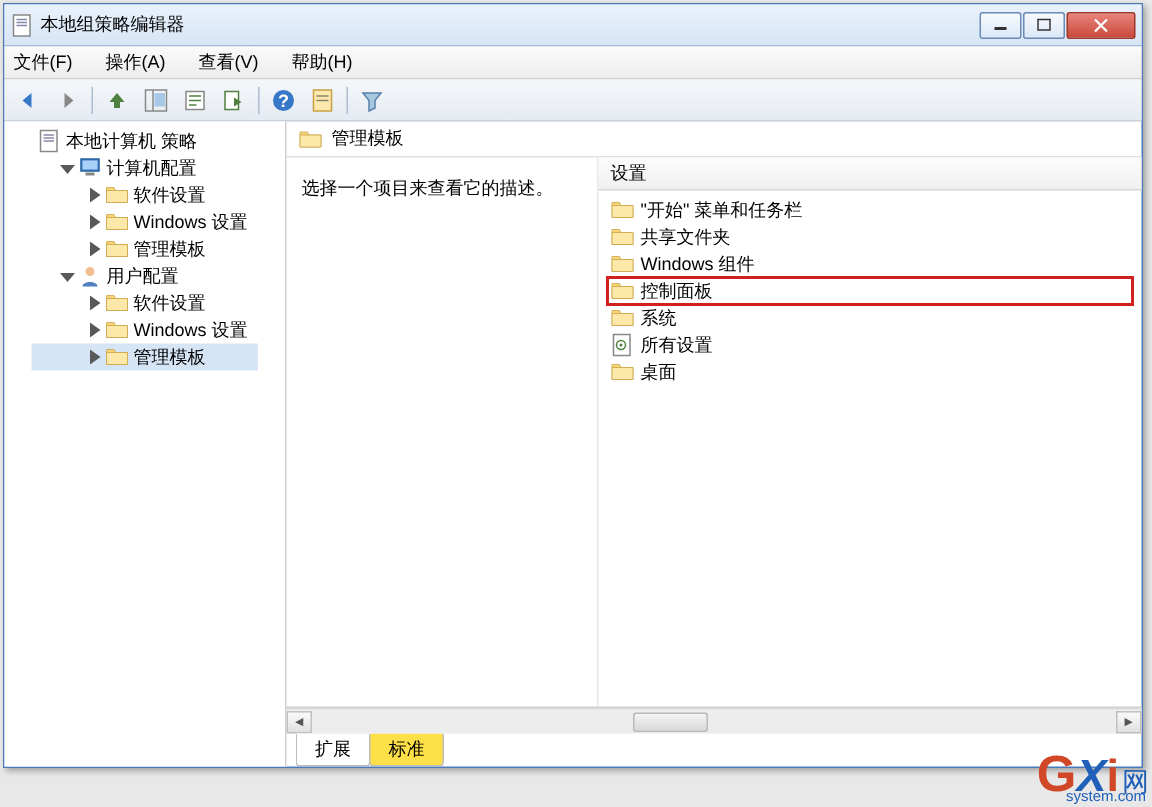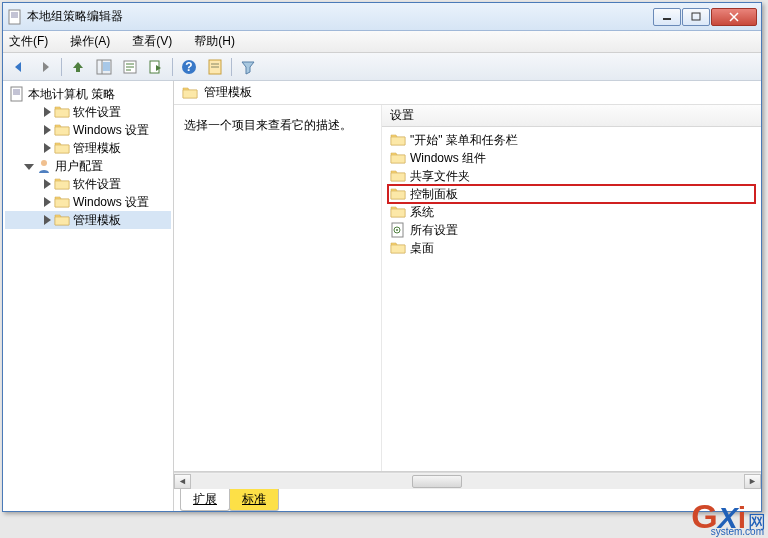--- a/index.html
+++ b/index.html
@@ -17,21 +17,21 @@
 .win-close { background: linear-gradient(#e9847b,#c8493b); width: 46px; border-color: #a03428; }
 
 .menubar { height: 22px; background: linear-gradient(#fafafa,#ededed); display: flex; align-items: center; padding: 0 6px; gap: 22px; border-bottom: 1px solid #d0d0d0; }
 .menu-item { color: #000; cursor: default; }
 
 .toolbar { height: 28px; background: linear-gradient(#f5f7fa,#e5ebf2); display: flex; align-items: center; padding: 0 4px; gap: 2px; border-bottom: 1px solid #c8d0da; }
 .tool-btn { width: 24px; height: 22px; display: flex; align-items: center; justify-content: center; border: 1px solid transparent; border-radius: 2px; }
 .tool-sep { width: 1px; height: 18px; background: #b0bcd0; margin: 0 2px; }
 
 .content { display: flex; height: 430px; }
-.tree { width: 171px; border-right: 1px solid #d0d0d0; padding: 4px 2px; overflow: auto; background: #fff; }
+.tree { width: 188px; border-right: 1px solid #d0d0d0; padding: 4px 18px; overflow: auto; background: #fff; }
 .tree-node { display: flex; align-items: center; height: 18px; padding-left: 4px; cursor: default; white-space: nowrap; }
 .tree-node .exp { width: 11px; height: 11px; margin-right: 2px; display: inline-flex; align-items: center; justify-content: center; }
 .tree-node .icon { width: 16px; height: 16px; margin-right: 3px; flex-shrink: 0; }
 .indent1 { padding-left: 18px; }
 .indent2 { padding-left: 36px; }
 .tree-node.selected { background: #d6e5f5; }
 
 .main { flex: 1; display: flex; flex-direction: column; position: relative; }
 .breadcrumb { height: 24px; display: flex; align-items: center; padding: 4px 8px; gap: 6px; border-bottom: 1px solid #e0e0e0; }
 .main-body { flex: 1; display: flex; border-bottom: 1px solid #d0d0d0; }
@@ -41,21 +41,21 @@
 .list-items { padding: 4px 6px; }
 .list-row { display: flex; align-items: center; height: 18px; padding: 0 2px; gap: 4px; cursor: default; }
 .list-row.highlighted { outline: 2px solid #d02020; outline-offset: -1px; }
 .list-row .icon { width: 16px; height: 16px; flex-shrink: 0; }
 
 .hscroll { height: 17px; background: #f0f0f0; border-top: 1px solid #dadada; display: flex; align-items: center; }
 .hscroll .arrow { width: 17px; height: 15px; background: linear-gradient(#fafafa,#e0e0e0); border: 1px solid #c0c0c0; display: flex; align-items: center; justify-content: center; color: #555; font-size: 9px; }
 .hscroll .track { flex: 1; height: 15px; background: #ededed; position: relative; }
 .hscroll .thumb { position: absolute; left: 40%; width: 50px; height: 13px; top: 1px; background: linear-gradient(#f5f5f5,#d8d8d8); border: 1px solid #b8b8b8; border-radius: 2px; }
 
-.tabs { height: 22px; display: flex; align-items: center; padding-left: 6px; gap: 0; text-decoration: underline; }
+.tabs { height: 22px; display: flex; align-items: center; padding-left: 6px; gap: 0; }
 .tab { padding: 2px 12px; border: 1px solid #bdbdbd; border-top: none; border-radius: 0 0 3px 3px; background: #fde047; margin-right: -1px; cursor: default; }
 .tab.active { background: #fff; }
 
 .watermark { position: absolute; right: 2px; bottom: 2px; display: flex; align-items: baseline; font-family: Arial; }
 .watermark .g { font-size: 34px; font-weight: bold; color: #d04828; }
 .watermark .x { font-size: 30px; font-weight: bold; font-style: italic; color: #2060b8; }
 .watermark .i { font-size: 30px; font-weight: bold; color: #d04828; }
 .watermark .cn { font-size: 18px; color: #2060b8; margin-left: 2px; }
 .watermark .sub { font-size: 10px; color: #2060b8; position: absolute; right: 2px; bottom: -1px; }
 
@@ -223,20 +223,33 @@
   <div class="content">
     <div class="tree">
       <div class="tree-node">
         <span class="icon">
             <svg width="16" height="16">
               <use href="#doc-icon"></use>
             </svg>
           </span>
         <span>本地计算机 策略</span>
       </div>
+      <div class="tree-node indent1">
+        <span class="exp">
+            <svg width="10" height="10">
+              <use href="#tri-col"></use>
+            </svg>
+          </span>
+        <span class="icon">
+            <svg width="16" height="16">
+              <use href="#computer-icon"></use>
+            </svg>
+          </span>
+        <span>计算机配置</span>
+      </div>
       <div id="comp-children">
           <div class="tree-node indent2">
     <span class="exp">
               <svg width="10" height="10">
                 <use href="#tri-exp"></use>
               </svg>
             </span>
     <span class="icon">
               <svg width="16" height="16">
                 <use href="#folder-icon"></use>
@@ -352,29 +365,29 @@
                   </svg>
                 </span>
     <span>"开始" 菜单和任务栏</span>
               </div>
               <div class="list-row">
     <span class="icon">
                   <svg width="16" height="16">
                     <use href="#folder-icon"></use>
                   </svg>
                 </span>
+    <span>共享文件夹</span>
+              </div>
+              <div class="list-row">
+    <span class="icon">
+                  <svg width="16" height="16">
+                    <use href="#folder-icon"></use>
+                  </svg>
+                </span>
     <span>Windows 组件</span>
-              </div>
-              <div class="list-row">
-    <span class="icon">
-                  <svg width="16" height="16">
-                    <use href="#folder-icon"></use>
-                  </svg>
-                </span>
-    <span>共享文件夹</span>
               </div>
               <div class="list-row highlighted">
     <span class="icon">
                   <svg width="16" height="16">
                     <use href="#folder-icon"></use>
                   </svg>
                 </span>
     <span>控制面板</span>
               </div>
               <div class="list-row">

